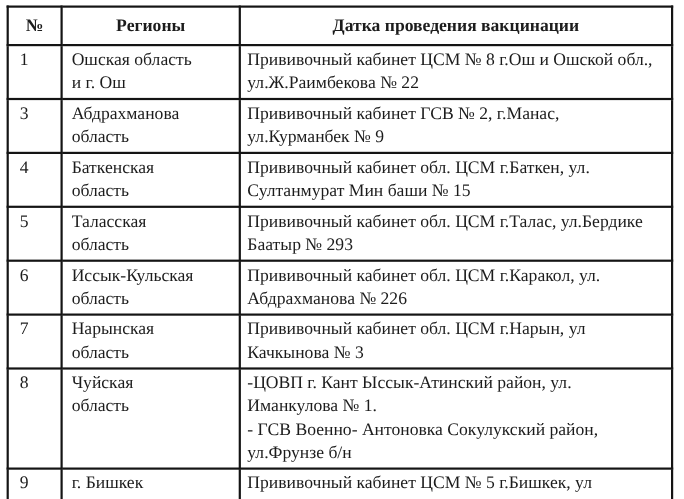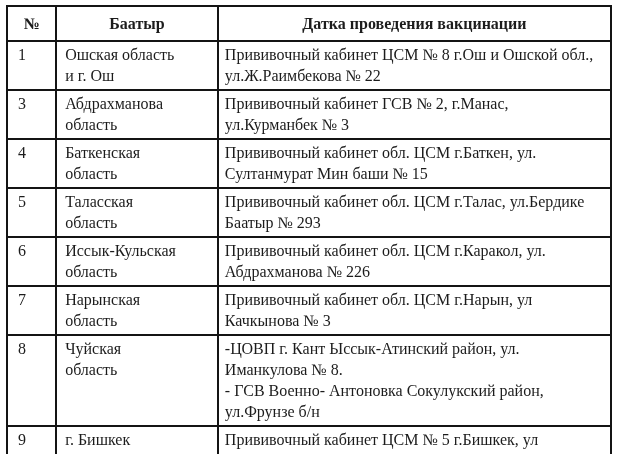--- a/index.html
+++ b/index.html
@@ -55,36 +55,36 @@
 
 <table class="vax-table">
   <colgroup>
     <col class="col-num">
     <col class="col-region">
     <col class="col-place">
   </colgroup>
   <thead>
     <tr>
       <th>№</th>
-      <th>Баатыр</th>
+      <th>Регионы</th>
       <th>Датка проведения вакцинации</th>
     </tr>
   </thead>
   <tbody>
     <tr>
       <td class="cell-num">1</td>
       <td class="cell-region">Ошская область
 и г. Ош</td>
       <td class="cell-place">Прививочный кабинет ЦСМ № 8 г.Ош и Ошской обл., ул.Ж.Раимбекова № 22</td>
     </tr>
     <tr>
       <td class="cell-num">3</td>
       <td class="cell-region">Абдрахманова
 область</td>
-      <td class="cell-place">Прививочный кабинет ГСВ № 2, г.Манас, ул.Курманбек № 3</td>
+      <td class="cell-place">Прививочный кабинет ГСВ № 2, г.Манас, ул.Курманбек № 9</td>
     </tr>
     <tr>
       <td class="cell-num">4</td>
       <td class="cell-region">Баткенская
 область</td>
       <td class="cell-place">Прививочный кабинет обл. ЦСМ г.Баткен, ул. Султанмурат Мин баши № 15</td>
     </tr>
     <tr>
       <td class="cell-num">5</td>
       <td class="cell-region">Таласская
@@ -100,21 +100,21 @@
     <tr>
       <td class="cell-num">7</td>
       <td class="cell-region">Нарынская
 область</td>
       <td class="cell-place">Прививочный кабинет обл. ЦСМ г.Нарын, ул Качкынова № 3</td>
     </tr>
     <tr>
       <td class="cell-num">8</td>
       <td class="cell-region">Чуйская
 область</td>
-      <td class="cell-place">-ЦОВП г. Кант Ыссык-Атинский район, ул. Иманкулова № 8.
+      <td class="cell-place">-ЦОВП г. Кант Ыссык-Атинский район, ул. Иманкулова № 1.
 - ГСВ Военно- Антоновка Сокулукский район, ул.Фрунзе б/н</td>
     </tr>
     <tr>
       <td class="cell-num">9</td>
       <td class="cell-region">г. Бишкек</td>
       <td class="cell-place">Прививочный кабинет  ЦСМ № 5 г.Бишкек, ул Курманжан Датка № 109а</td>
     </tr>
   </tbody>
 </table>
 

